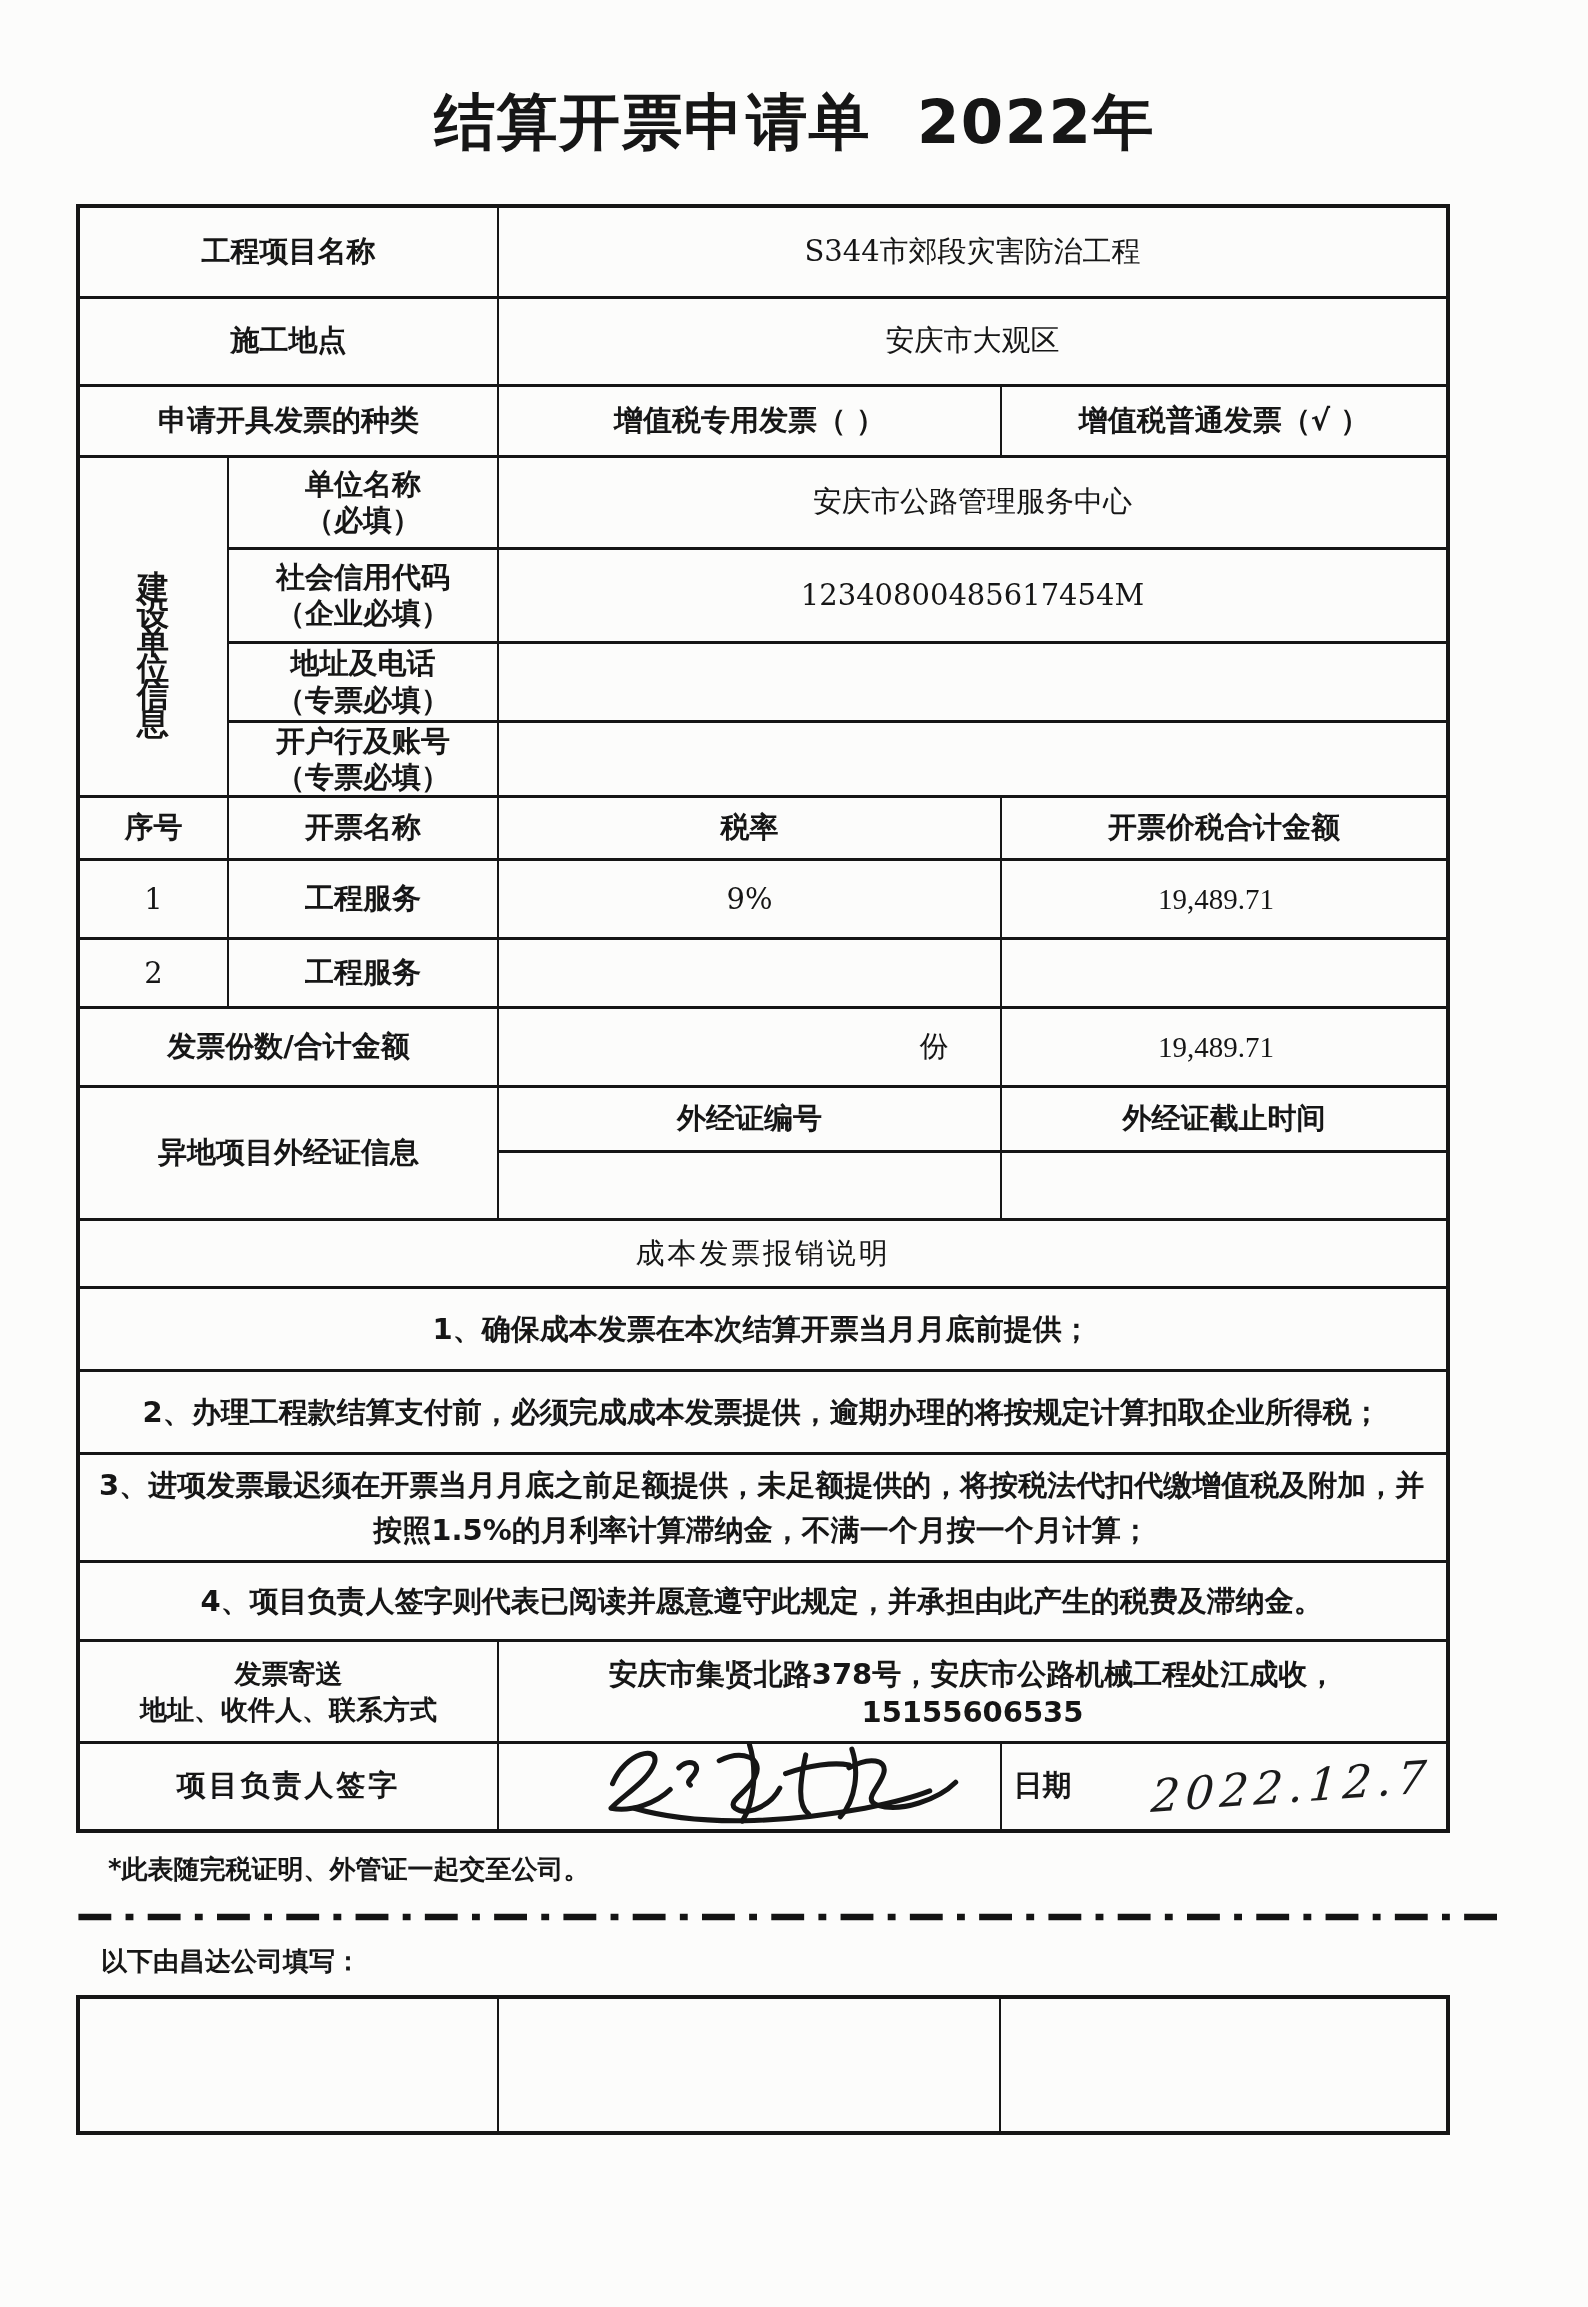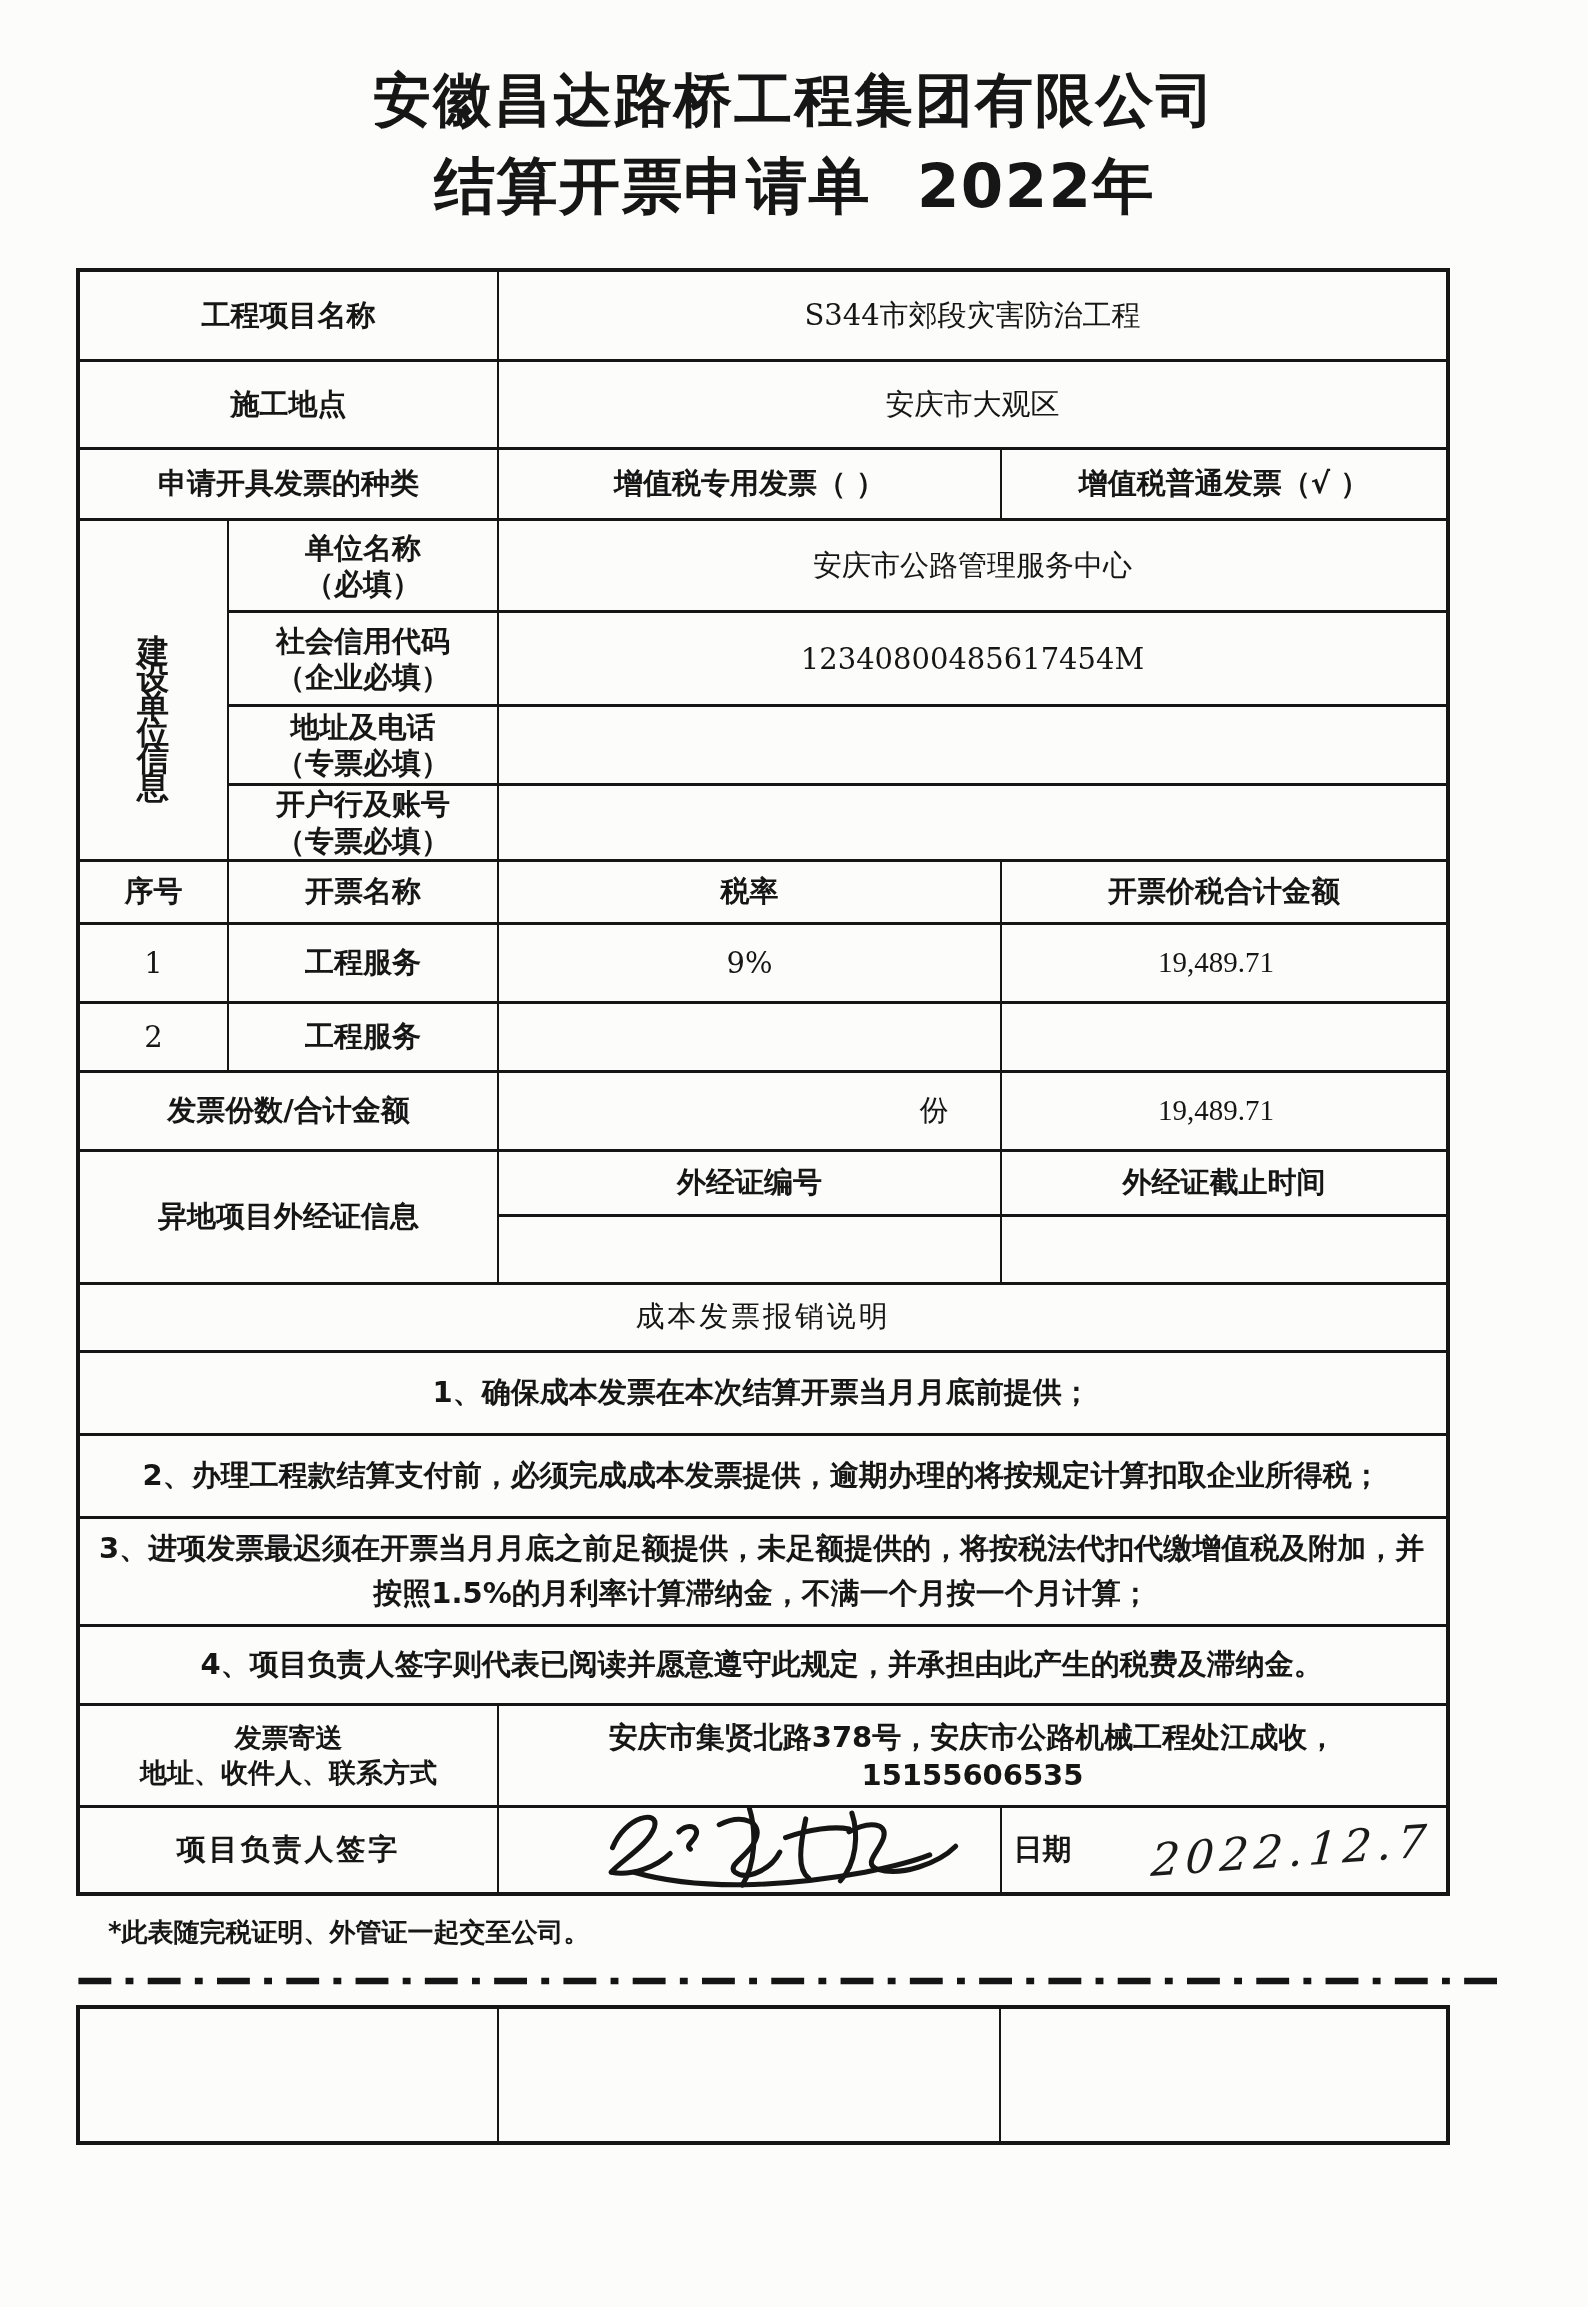--- a/index.html
+++ b/index.html
@@ -90,21 +90,20 @@
     text-align: center; vertical-align: middle;
     font-size: 29px; font-weight: bold; letter-spacing: 1.4px;
   }
 </style>
 </head>
 <body>
 
 <div class="page">
 
   <div class="title-block">
-    <div class="title-line1">安徽昌达路桥工程集团有限公司</div>
     <div class="title-line2">
       <span>结算开票申请单</span><span class="title-year">2022年</span>
     </div>
   </div>
 
   <table class="form">
     <colgroup>
       <col style="width:150px">
         <col style="width:270px">
         <col style="width:503px">
@@ -258,20 +257,21 @@
     </table>
 
   <div class="foot-note">*此表随完税证明、外管证一起交至公司。</div>
 
   <div class="dashed-line">
     <svg width="1440" height="10" viewBox="0 0 1998 14">
       <line x1="0" y1="7" x2="1998" y2="7" stroke="#141414" stroke-width="9" stroke-dasharray="46 20 11 20"></line>
     </svg>
   </div>
 
+  <div class="fill-note">以下由昌达公司填写：</div>
 
   <table class="approval">
     <colgroup>
       <col style="width:420px">
         <col style="width:502px">
         <col style="width:448px">
     </colgroup>
     <tbody>
     <tr style="height:136px">
       <td></td>

